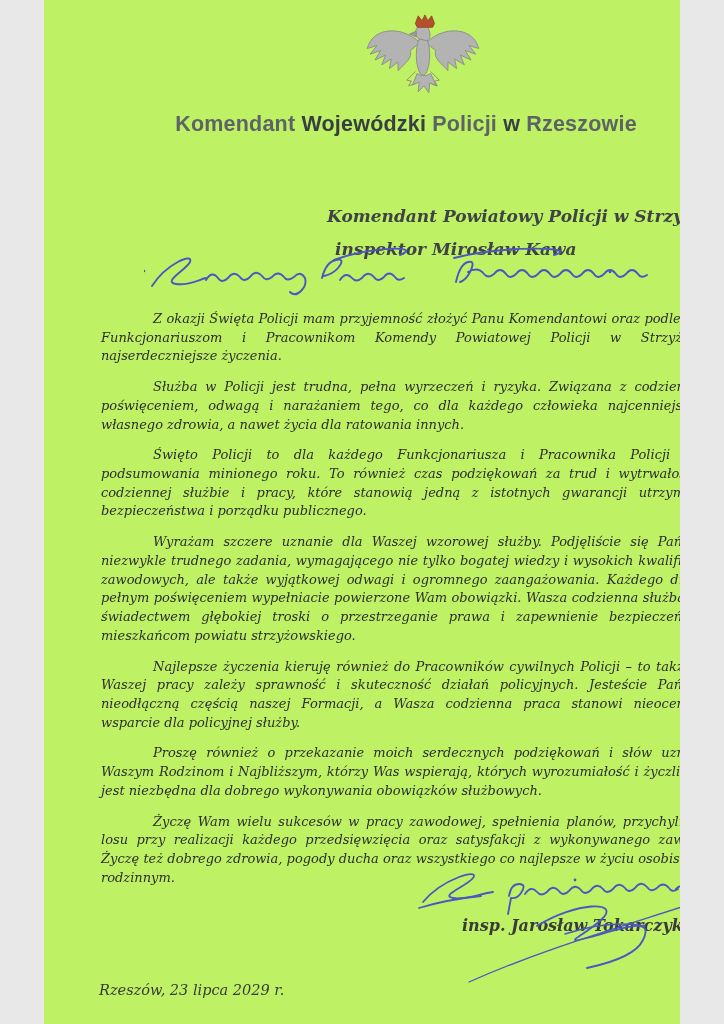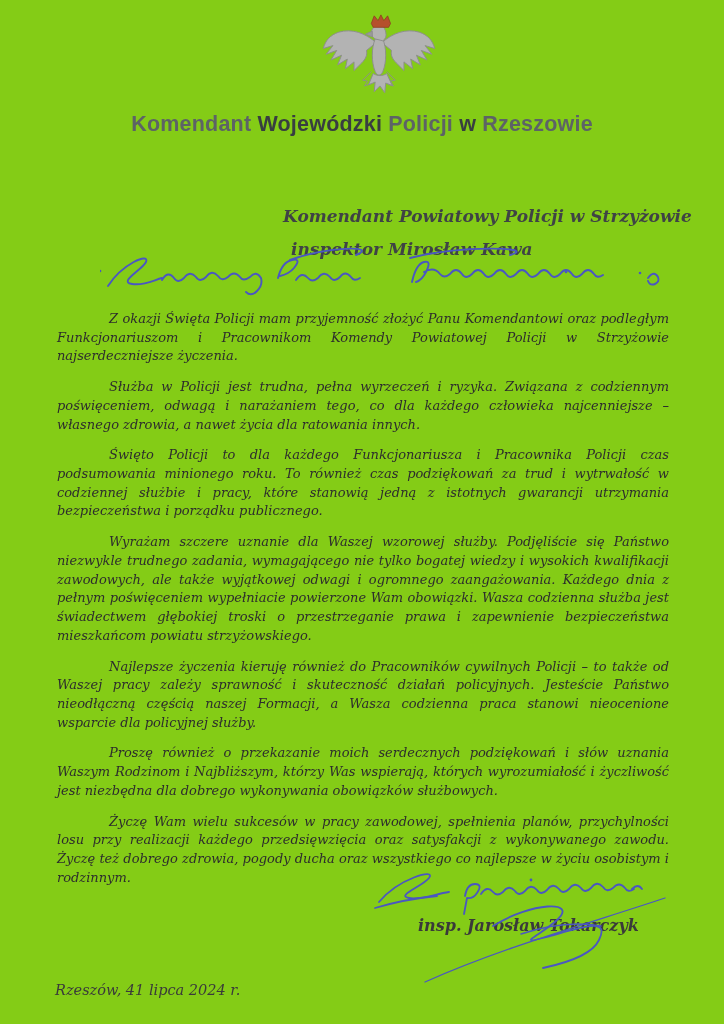--- a/index.html
+++ b/index.html
@@ -1,20 +1,20 @@
 <!DOCTYPE html>
 <html lang="pl"><head>
 <meta charset="utf-8">
 <style>
   html,body{margin:0;padding:0;background:#e8e8e8;}
   .page{
     position:relative;
-    width:724px;height:1024px;
+    width:636px;height:1024px;
     margin:0 auto;
-    background:#84cc16;
+    background:#bef264;
     overflow:hidden;
     font-family:"DejaVu Serif", serif;
   }
   
   .emblem{position:absolute;left:318px;top:12px;width:122px;height:96px;}
   .header-title{
     position:absolute;left:0;top:112px;width:724px;
     text-align:center;
     font-family:"Liberation Sans", sans-serif;
     font-weight:700;font-size:21.5px;letter-spacing:.2px;
@@ -127,15 +127,15 @@
       <path d="M2,48 C22,42 44,38 64,36"></path>
       <path d="M92,36 q2,-12 10,-12 q8,0 2,9 q-4,6 -10,5 l-3,16"></path>
       <path d="M108,34 q6,-9 12,-2 q4,5 10,0 q6,-8 12,-1 q4,6 10,0 q6,-8 12,-1 q4,6 10,0 q6,-8 12,-1 q4,6 10,0 q6,-8 12,-1 q4,6 10,0 q6,-8 12,-1 q4,6 10,1 q6,-7 12,0 q3,5 9,1 m-2,0 q6,-6 10,0"></path>
       <circle cx="158" cy="20" r="1.4" fill="#4a57c2" stroke="none"></circle>
       <path d="M120,66 C158,42 206,40 184,60 C168,75 140,86 174,77 C206,68 238,56 226,80 C220,93 198,102 170,108"></path>
       <path d="M52,122 C128,88 214,64 292,38" stroke-width="1.3"></path>
       <path d="M148,74 C178,64 206,62 228,66" stroke-width="1.4"></path>
     </g>
   </svg>
 
-  <div class="date-place">Rzeszów, 41 lipca 2024 r.</div>
+  <div class="date-place">Rzeszów, 23 lipca 2029 r.</div>
 
 </div>
 
 </body></html>

